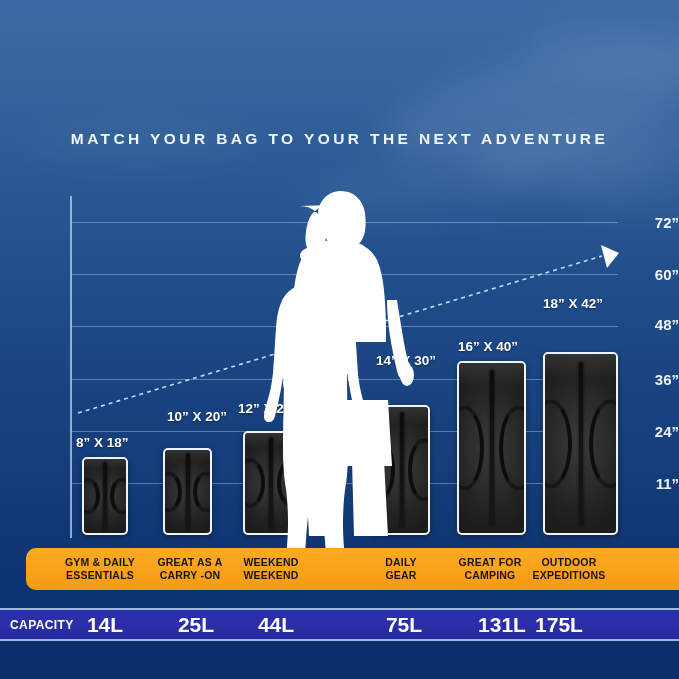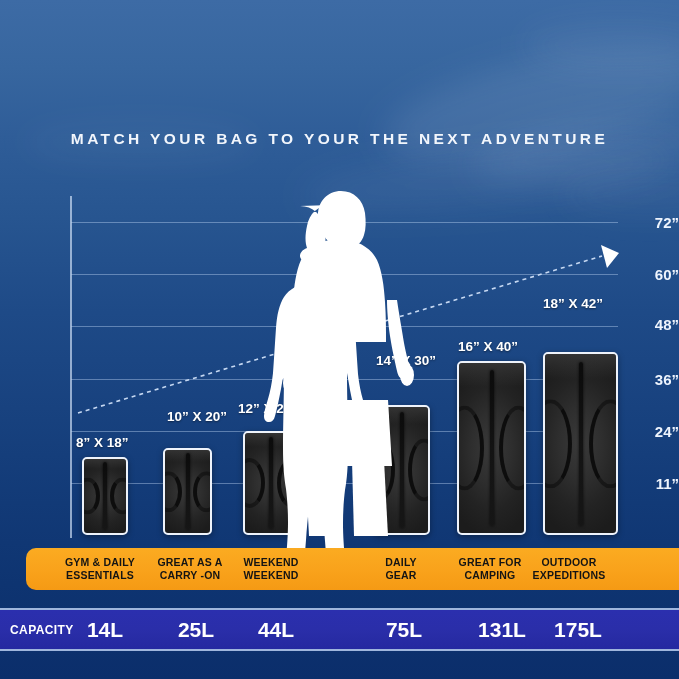--- a/index.html
+++ b/index.html
@@ -183,21 +183,21 @@
     top: 50%;
     transform: translateY(-50%);
   }
 
   
   .capacity-bar {
     position: absolute;
     left: 0;
     top: 608px;
     width: 679px;
-    height: 43px;
+    height: 33px;
     background: linear-gradient(180deg, #2b2fae 0%, #2a2ea9 50%, #2529a0 100%);
     border-top: 2px solid #9fb6dd;
     border-bottom: 2px solid #9fb6dd;
     box-sizing: border-box;
   }
   .capacity-title {
     position: absolute;
     left: 10px;
     top: 50%;
     transform: translateY(-50%);
@@ -414,17 +414,17 @@
   </div>
 
   <div class="capacity-bar">
     <div class="capacity-title">CAPACITY</div>
     <div id="capacities">
         <div class="capacity-cell" style="left: 60px; width: 90px;">14L</div>
         <div class="capacity-cell" style="left: 151px; width: 90px;">25L</div>
         <div class="capacity-cell" style="left: 231px; width: 90px;">44L</div>
         <div class="capacity-cell" style="left: 359px; width: 90px;">75L</div>
         <div class="capacity-cell" style="left: 457px; width: 90px;">131L</div>
-        <div class="capacity-cell" style="left: 533px; width: 90px;">175L</div>
+        <div class="capacity-cell" style="left: 514px; width: 90px;">175L</div>
       </div>
   </div>
 
 </div>
 
 </body></html>

